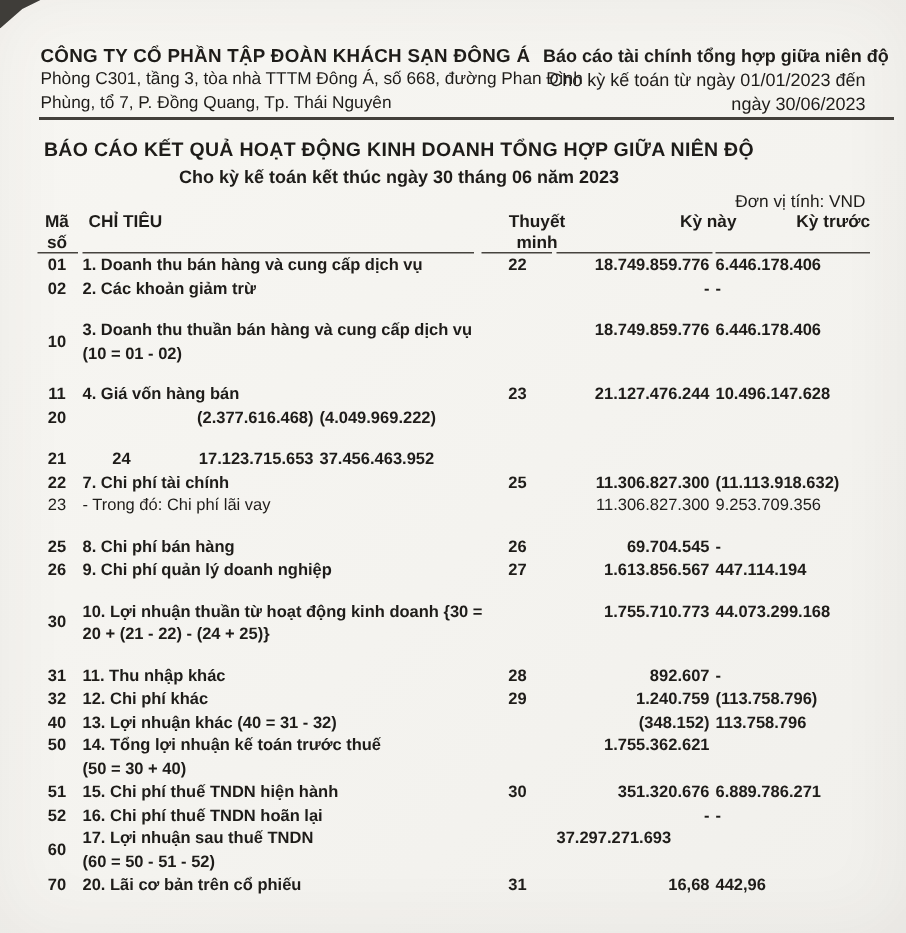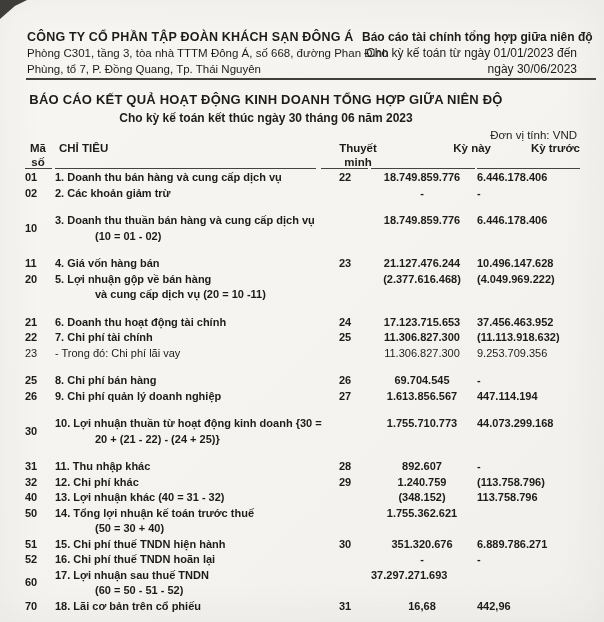--- a/index.html
+++ b/index.html
@@ -40,26 +40,26 @@
   .tline{position:absolute;top:168px;border-top:1.6px solid #46433e;}
   .tl1{left:25px;width:27px;}
   .tl2{left:55px;width:261px;}
   .tl3{left:321px;width:47px;}
   .tl4{left:371px;width:104px;}
   .tl5{left:477px;width:103px;}
   
   .tbody{position:absolute;top:170px;left:0;width:604px;font-size:11px;}
   .r{display:flex;align-items:flex-start;line-height:15.5px;padding-left:25px;}
   .r.g{margin-top:12px;}
-  .c{width:26px;flex:none;text-align:left;font-weight:700;}
+  .c{width:26px;flex:none;text-align:center;font-weight:700;}
   .cm .c{align-self:center;}
   .l{width:260px;flex:none;margin-left:4px;font-weight:700;white-space:nowrap;}
-  .l .l2{display:block;margin-left:40px;}
+  .l .l2{display:block;}
   .n{width:44px;flex:none;margin-left:8px;text-align:center;font-weight:700;}
-  .v1{width:102px;flex:none;margin-left:4px;text-align:center;font-weight:700;white-space:nowrap;}
+  .v1{width:102px;flex:none;margin-left:4px;text-align:right;font-weight:700;white-space:nowrap;}
   .v2{width:102px;flex:none;margin-left:4px;text-align:left;font-weight:700;white-space:nowrap;}
   .sub .c,.sub .l,.sub .v1,.sub .v2{font-weight:400;}
 </style>
 </head>
 <body>
 
 <div class="sheet">
   <div class="corner-mark"></div>
 
   <div class="hdr-left">
@@ -130,29 +130,27 @@
     <div class="r g">
       <span class="c">11</span>
       <span class="l">4. Giá vốn hàng bán</span>
       <span class="n">23</span>
       <span class="v1">21.127.476.244</span>
       <span class="v2">10.496.147.628</span>
     </div>
 
     <div class="r">
       <span class="c">20</span>
-      <span class="l"><span>5. Lợi nhuận gộp về bán hàng</span><span class="l2">và cung cấp dịch vụ (20 = 10 -11)</span></span>
       <span class="n"></span>
       <span class="v1">(2.377.616.468)</span>
       <span class="v2">(4.049.969.222)</span>
     </div>
 
     <div class="r g">
       <span class="c">21</span>
-      <span class="l">6. Doanh thu hoạt động tài chính</span>
       <span class="n">24</span>
       <span class="v1">17.123.715.653</span>
       <span class="v2">37.456.463.952</span>
     </div>
 
     <div class="r">
       <span class="c">22</span>
       <span class="l">7. Chi phí tài chính</span>
       <span class="n">25</span>
       <span class="v1">11.306.827.300</span>
@@ -240,20 +238,20 @@
 
     <div class="r cm">
       <span class="c">60</span>
       <span class="l"><span>17. Lợi nhuận sau thuế TNDN</span><span class="l2">(60 = 50 - 51 - 52)</span></span>
       <span class="n"></span>
       <span class="v2">37.297.271.693</span>
     </div>
 
     <div class="r">
       <span class="c">70</span>
-      <span class="l">18. Lãi cơ bản trên cổ phiếu</span>
+      <span class="l">20. Lãi cơ bản trên cổ phiếu</span>
       <span class="n">31</span>
       <span class="v1">16,68</span>
       <span class="v2">442,96</span>
     </div>
 
   </div>
 </div>
 
 </body></html>

